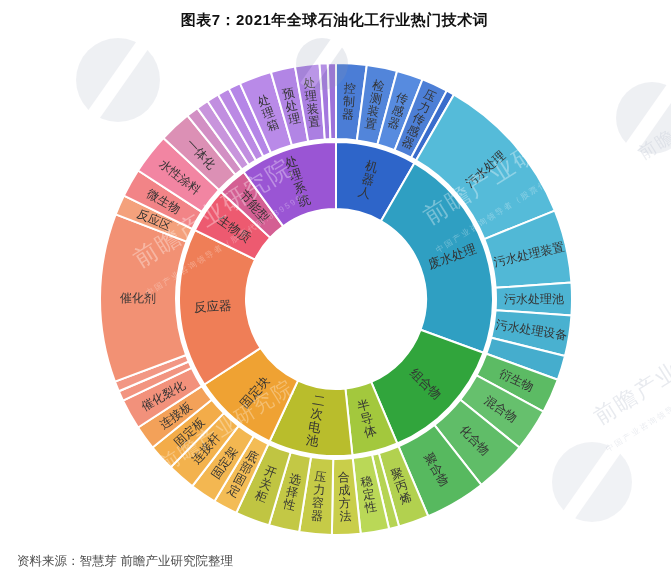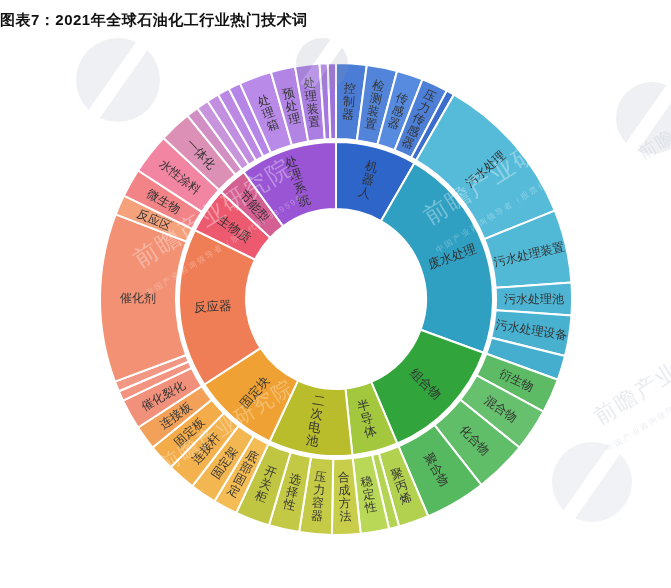--- a/index.html
+++ b/index.html
@@ -1,18 +1,18 @@
 <!DOCTYPE html>
 <html><head>
 <meta charset="utf-8">
 <style>
   html,body{margin:0;padding:0;background:#ffffff;}
   .page{position:relative;width:671px;height:588px;background:#ffffff;overflow:hidden;
         font-family:"Liberation Sans","DejaVu Sans",sans-serif;}
-  .title{position:absolute;top:11px;left:0;width:669px;text-align:left;
+  .title{position:absolute;top:11px;left:0;width:669px;text-align:center;
          font-size:15px;font-weight:700;color:#111111;letter-spacing:0.5px;}
   .chart-svg{position:absolute;top:0;left:0;}
   .footer-source{position:absolute;top:553px;left:17px;font-size:12.5px;color:#4d4d4d;}
   .footer-brand{position:absolute;top:553px;right:14px;font-size:12.5px;color:#4d4d4d;}
   text{font-family:"Liberation Sans","DejaVu Sans",sans-serif;}
 </style>
 </head>
 <body>
 
 <div class="page">
@@ -183,13 +183,14 @@
         <text x="140" y="268" font-size="24" fill="#ffffff" opacity="0.34" letter-spacing="2" transform="rotate(-32,140,268)">前瞻产业研究院</text>
         <text x="148" y="296" font-size="8" fill="#ffffff" opacity="0.3" letter-spacing="2" transform="rotate(-32,148,296)">中国产业咨询领导者（股票代码:839599）</text>
         <text x="430" y="225" font-size="24" fill="#ffffff" opacity="0.34" letter-spacing="2" transform="rotate(-32,430,225)">前瞻产业研究院</text>
         <text x="438" y="253" font-size="8" fill="#ffffff" opacity="0.3" letter-spacing="2" transform="rotate(-32,438,253)">中国产业咨询领导者（股票代码:839599）</text>
         <text x="600" y="425" font-size="22" fill="#8d98b0" opacity="0.2" letter-spacing="2" transform="rotate(-32,600,425)">前瞻产业研究院</text>
         <text x="608" y="452" font-size="8" fill="#8d98b0" opacity="0.18" letter-spacing="2" transform="rotate(-32,608,452)">中国产业咨询领导者（股票代码:839599）</text>
         <text x="165" y="472" font-size="20" fill="#ffffff" opacity="0.3" letter-spacing="2" transform="rotate(-32,165,472)">前瞻产业研究院</text>
         <text x="643" y="160" font-size="18" fill="#8d98b0" opacity="0.16" letter-spacing="2" transform="rotate(-32,643,160)">前瞻产业研究院</text>
       </g>
     </svg>
+  <div class="footer-source">资料来源：智慧芽 前瞻产业研究院整理</div>
 </div>
 
 </body></html>

